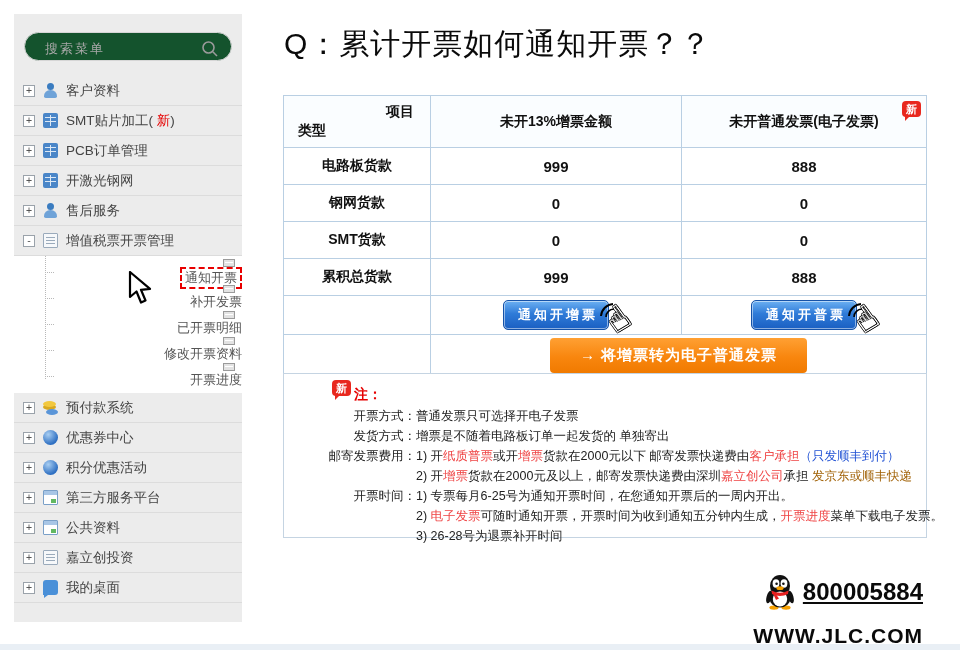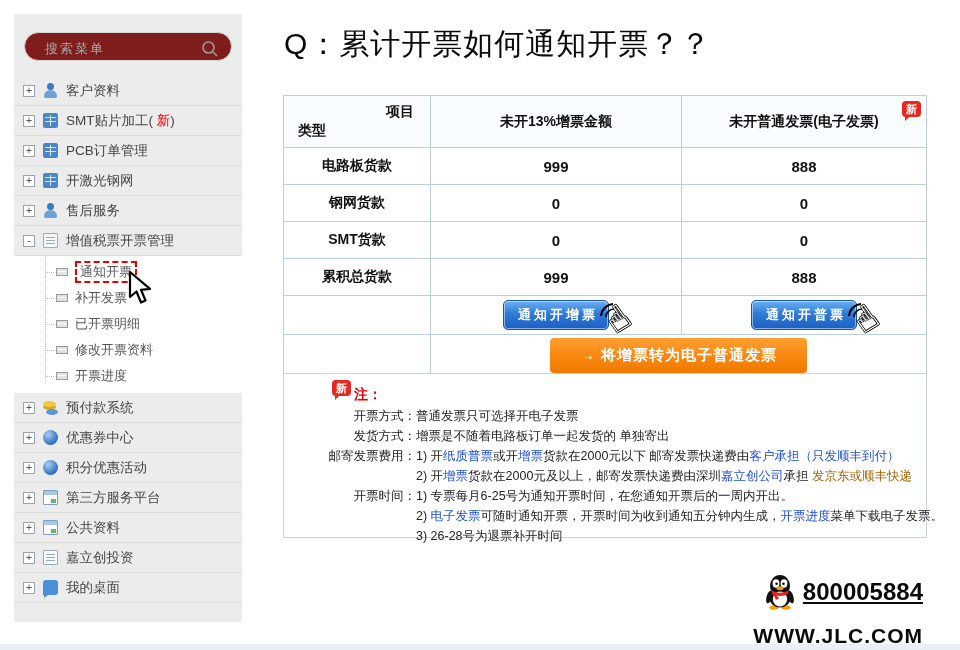--- a/index.html
+++ b/index.html
@@ -6,40 +6,40 @@
   html,body { width:960px; height:650px; }
   body {
     position:relative; background:#fff; overflow:hidden;
     font-family:"Liberation Sans","DejaVu Sans",sans-serif; color:#333;
   }
 
   
   .sidebar { position:absolute; left:14px; top:14px; width:228px; height:608px; background:#ececec; }
   .search-box {
     position:absolute; left:10px; top:18px; width:208px; height:29px;
-    background:#7f1d1d; border:1px solid #d6d6d6; border-radius:15px;
+    background:#14532d; border:1px solid #d6d6d6; border-radius:15px;
     display:flex; align-items:center; padding:4px 12px 0 20px;
   }
   .search-ph { color:#a9a9a9; font-size:13px; flex:1; letter-spacing:2px; }
   .menu { position:absolute; left:0; top:62px; width:228px; }
   .side-item {
     display:flex; align-items:center; height:30px; padding-left:9px;
     border-bottom:1px solid #dcdcdc; cursor:pointer;
   }
   .expander {
     width:12px; height:12px; border:1px solid #9aa2aa; background:#fff; color:#555;
     font-size:10px; line-height:9px; text-align:center; margin-right:8px; flex:none;
     font-family:"DejaVu Sans Mono",monospace;
   }
   .ic { width:15px; height:15px; margin-right:8px; position:relative; flex:none; display:inline-block; }
   .side-label { font-size:13.5px; color:#444; white-space:nowrap; }
   .side-new { color:#e60000; }
   .side-sub { background:#fff; position:relative; padding:3px 0 4px 0; }
   .side-sub::before { content:""; position:absolute; left:31px; top:0; bottom:14px; border-left:1px dotted #b8b8b8; }
-  .sub-item { display:flex; align-items:center; height:26px; padding-left:42px; position:relative; cursor:pointer; }
+  .sub-item { display:flex; align-items:flex-end; height:26px; padding-left:42px; position:relative; cursor:pointer;flex-direction:column; }
   .sub-item::before { content:""; position:absolute; left:31px; top:13px; width:9px; border-top:1px dotted #b8b8b8; }
   .mini-ic { width:12px; height:8px; border:1px solid #9a9a9a; background:#e3e3e3; margin-right:7px; flex:none; position:relative; }
   .mini-ic::after { content:""; position:absolute; left:1px; right:1px; top:2px; height:1px; background:#fff; }
   .sub-label { font-size:13px; color:#555; white-space:nowrap; }
   .sub-label.hl { border:2px dashed #e80000; padding:0 3px; }
 
   
   .ic-person::before { content:""; position:absolute; top:0; left:4px; width:7px; height:7px; border-radius:50%; background:#35740 ; background:#3a7cc0; }
   .ic-person::after  { content:""; position:absolute; bottom:0; left:1px; width:13px; height:8px; border-radius:7px 7px 2px 2px; background:#6fa3d8; }
   .ic-grid { background:#4a86c8; border-radius:2px; }
@@ -103,21 +103,21 @@
   }
 
   
   .notes { position:absolute; left:283px; top:373px; width:644px; height:165px; border:1px solid #c5d4e2; background:#fff; padding:6px 8px 0 12px; }
   .notes-head { display:flex; align-items:flex-start; padding-left:36px; height:26px; }
   .notes-head .badge-new { margin-right:3px; }
   .note-title { color:#e60000; font-weight:bold; font-size:14px; margin-top:6px; }
   .note-row { display:flex; font-size:12.5px; line-height:20px; color:#222; white-space:nowrap; }
   .note-label { width:120px; flex:none; text-align:right; }
   .note-text { flex:1; }
-  .seg-red { color:#1d4ed8;font-family:Liberation Serif, serif; } .seg-blue { color:#2353d4; } .seg-green { color:#a16207; }
+  .seg-red { color:#ef4444;font-family:Liberation Serif, serif; } .seg-blue { color:#2353d4; } .seg-green { color:#a16207; }
 
   
   .contact { position:absolute; right:37px; top:574px; text-align:right; }
   .qq-line { display:flex; align-items:center; justify-content:flex-end; gap:8px; }
   .qq-number { font-size:24px; font-weight:bold; color:#0a0a0a; font-family:"Liberation Sans","DejaVu Sans",sans-serif;text-decoration:underline; }
   .website { font-size:21px; font-weight:bold; color:#0a0a0a; letter-spacing:1px; margin-top:14px; }
   .bottom-band { position:absolute; left:0; right:0; bottom:0; height:6px; background:#e9eff5; }
   .cursor-arrow { position:absolute; left:127px; top:271px; z-index:40; pointer-events:none; }
 </style>
 </head>

